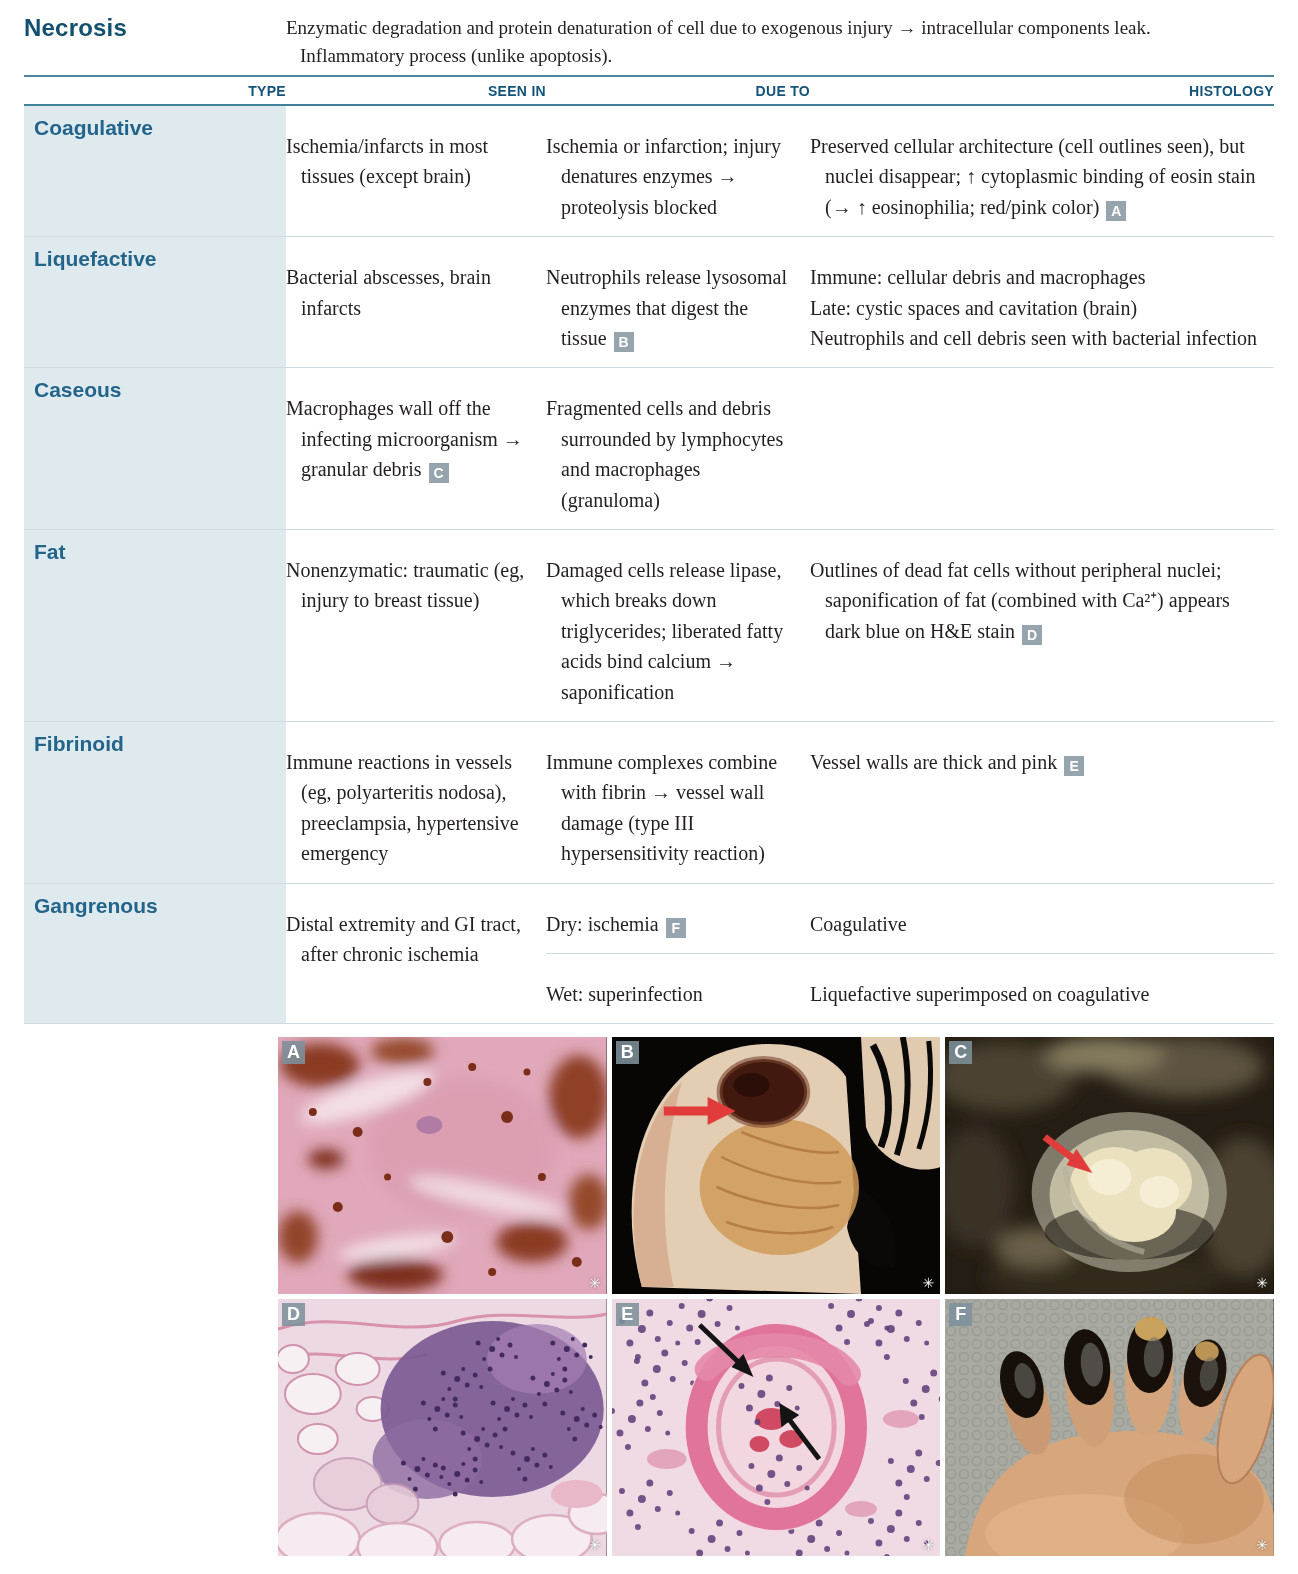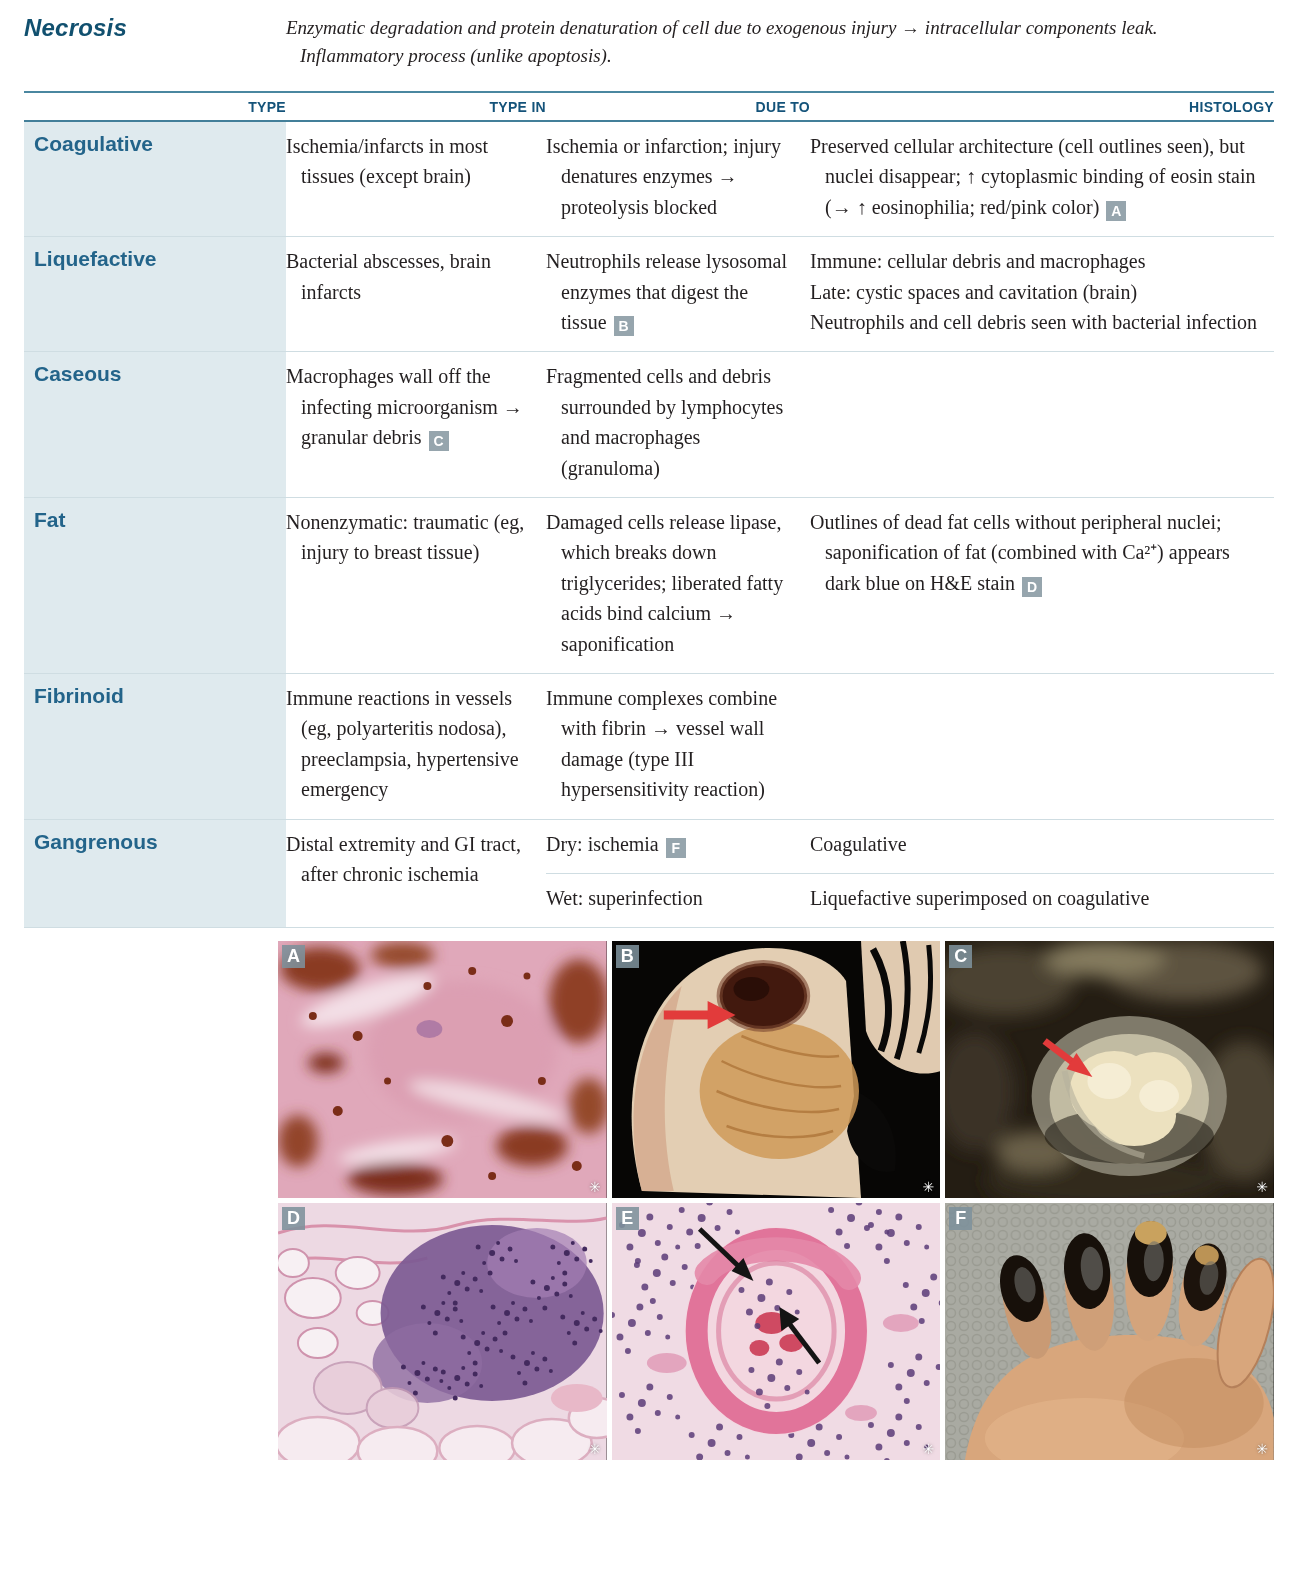--- a/index.html
+++ b/index.html
@@ -1,32 +1,32 @@
 <!DOCTYPE html>
 <html><head>
 <meta charset="utf-8">
 <style>
   html,body{margin:0;padding:0;background:#ffffff;}
   body{width:1298px;font-family:"Liberation Serif",serif;color:#231f20;-webkit-font-smoothing:antialiased;}
   .page{padding:14px 24px 16px 24px;}
 
   
-  .intro{display:grid;grid-template-columns:262px 1fr;align-items:start;margin-bottom:22px;font-style:italic;}
+  .intro{display:grid;grid-template-columns:262px 1fr;align-items:start;margin-bottom:6px;}
   .title{font-family:"Liberation Sans",sans-serif;font-weight:bold;font-size:24px;color:#11506f;margin:0;letter-spacing:.2px;}
   .desc{font-size:19px;line-height:1.45;margin:0;max-width:905px;padding-left:14px;text-indent:-14px;}
 
   
   .ftable{border-bottom:1px solid #cfdde2;}
   .thead{display:grid;grid-template-columns:262px 260px 264px 1fr;border-top:2px solid #4a87a0;border-bottom:2px solid #437f99;padding:6px 0 5px 0;}
   .thead .hcell{font-family:"Liberation Sans",sans-serif;font-weight:bold;font-size:14px;color:#14537a;letter-spacing:.3px;text-align:right;}
   .thead .hcell:first-child{padding-left:10px;}
   .trow{display:grid;grid-template-columns:262px 260px 264px 1fr;border-bottom:1px solid #cfdde2;}
   .trow:last-child{border-bottom:none;}
   .labelcell{background:#dfeaee;padding:10px 10px 14px 10px;font-family:"Liberation Sans",sans-serif;font-weight:bold;font-size:21px;color:#23648a;}
-  .cell{padding:9px 20px 14px 0;font-size:20px;line-height:1.52;}
+  .cell{padding:25px 20px 14px 0;font-size:20px;line-height:1.52;}
   .cell:last-child{padding-right:8px;}
   .hang{margin:0;padding-left:15px;text-indent:-15px;}
   .badge{display:inline-block;width:20px;height:20px;background:#96a5ad;color:#fff;font-family:"Liberation Sans",sans-serif;font-weight:bold;font-size:14px;line-height:20px;text-align:center;text-indent:0;margin-left:7px;vertical-align:-2px;}
   .subwrap{grid-column:3/5;display:block;}
   .subrow{display:grid;grid-template-columns:264px 1fr;}
   .subrow:first-child{border-bottom:1px solid #cfdde2;}
 
   
   .figures{margin:13px 0 0 254px;display:grid;grid-template-columns:repeat(3,1fr);grid-auto-rows:257px;gap:5px;}
   .panel{position:relative;overflow:hidden;background:#000;}
@@ -40,21 +40,21 @@
 <div class="page">
 
   <div class="intro">
     <h1 class="title">Necrosis</h1>
     <p class="desc">Enzymatic degradation and protein denaturation of cell due to exogenous injury → intracellular components leak. Inflammatory process (unlike apoptosis).</p>
   </div>
 
   <div class="ftable">
     <div class="thead" id="thead">
         <div class="hcell">TYPE</div>
-        <div class="hcell">TYPE IN</div>
+        <div class="hcell">SEEN IN</div>
         <div class="hcell">DUE TO</div>
         <div class="hcell">HISTOLOGY</div>
       </div>
     <div id="tbody">
         <div class="trow">
           <div class="labelcell">Coagulative</div>
           <div class="cell">
             <p class="hang">Ischemia/infarcts in most tissues (except brain)</p>
           </div>
           <div class="cell">
@@ -99,20 +99,23 @@
             <p class="hang">Outlines of dead fat cells without peripheral nuclei; saponification of fat (combined with Ca²⁺) appears dark blue on H&amp;E stain<span class="badge">D</span></p>
           </div>
         </div>
         <div class="trow">
           <div class="labelcell">Fibrinoid</div>
           <div class="cell">
             <p class="hang">Immune reactions in vessels (eg, polyarteritis nodosa), preeclampsia, hypertensive emergency</p>
           </div>
           <div class="cell">
             <p class="hang">Immune complexes combine with fibrin → vessel wall damage (type III hypersensitivity reaction)</p>
+          </div>
+          <div class="cell">
+            <p class="hang">Vessel walls are thick and pink<span class="badge">E</span></p>
           </div>
         </div>
         <div class="trow">
           <div class="labelcell">Gangrenous</div>
           <div class="cell">
             <p class="hang">Distal extremity and GI tract, after chronic ischemia</p>
           </div>
           <div class="subwrap">
             <div class="subrow">
               <div class="cell">

